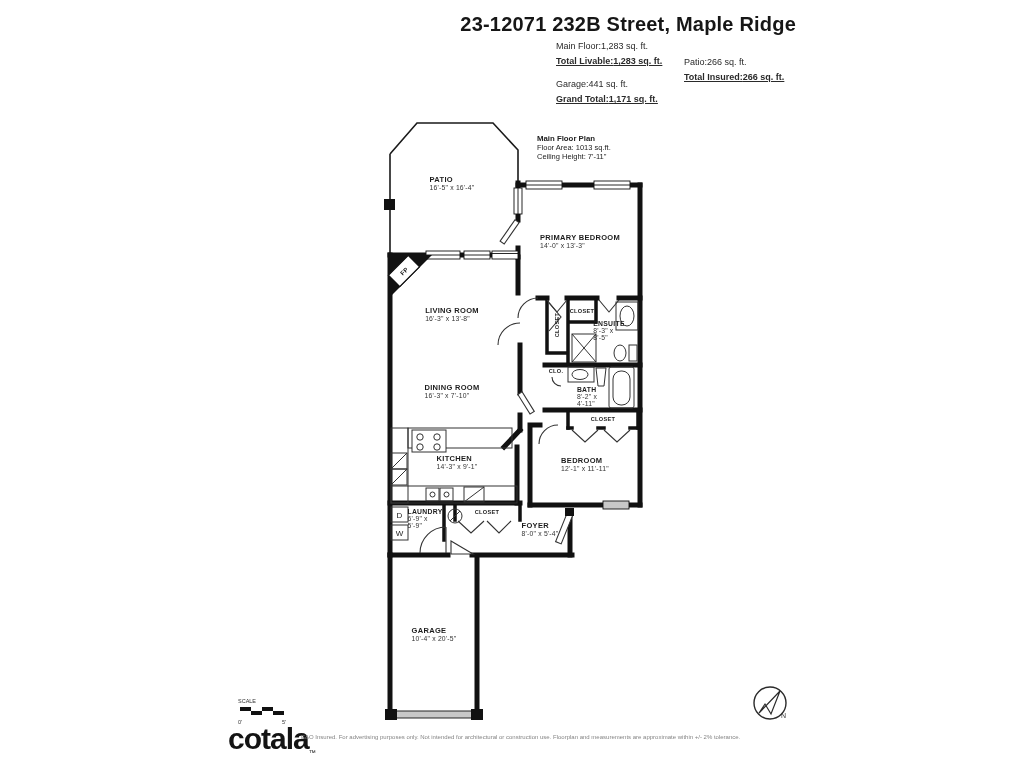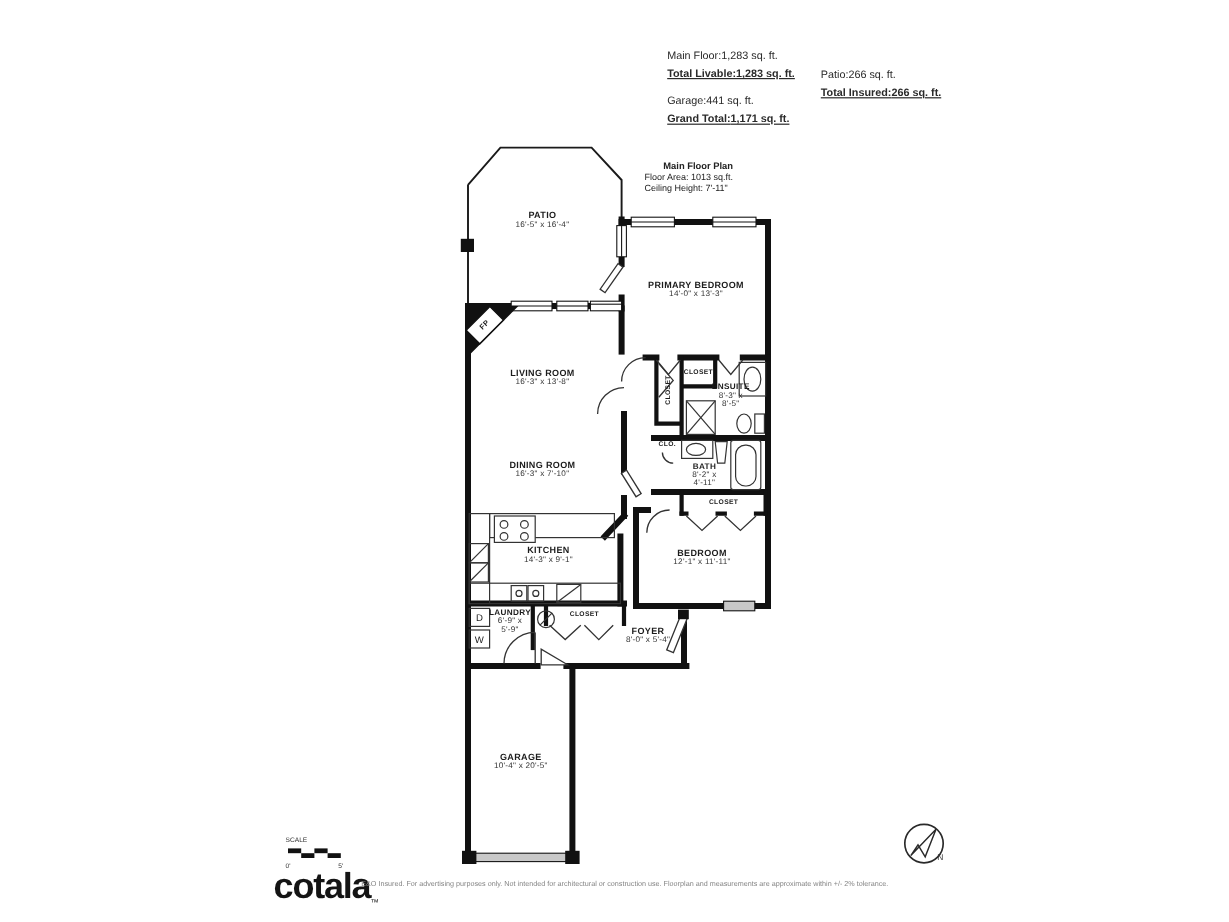--- a/index.html
+++ b/index.html
@@ -11,23 +11,23 @@
          white-space:nowrap;letter-spacing:.2px;color:#161616;}
   .stats{position:absolute;top:41px;left:556px;width:234px;font-size:9px;color:#2a2a2a;}
   .scol{position:absolute;top:0;}
   .scol.c1{left:0;width:118px;}
   .scol.c2{left:128px;width:106px;margin-top:16px;}
   .srow{display:flex;justify-content:flex-start;line-height:11px;margin-bottom:4px;}
   .srow.bold{font-weight:bold;text-decoration:underline;}
   .sgap{height:8px;}
   
   .plan-note{position:absolute;left:537px;top:134px;font-size:7.5px;line-height:9px;color:#222;}
-  .plan-note .t{font-weight:bold;font-size:7.8px;text-align:right;}
-  
-  .room-label{position:absolute;transform:translate(-50%,-50%);text-align:center;white-space:nowrap;}
+  .plan-note .t{font-weight:bold;font-size:7.8px;}
+  
+  .room-label{position:absolute;transform:translate(-50%,-50%);text-align:left;white-space:nowrap;}
   .room-name{font-weight:bold;font-size:7.5px;letter-spacing:.3px;color:#1c1c1c;}
   .room-dims{font-size:6.8px;color:#333;letter-spacing:.2px;}
   .mini{position:absolute;transform:translate(-50%,-50%);font-size:5.6px;font-weight:bold;
         color:#1c1c1c;letter-spacing:.3px;white-space:nowrap;}
   .mini.vert{transform:translate(-50%,-50%) rotate(-90deg);}
   .mini.diag{transform:translate(-50%,-50%) rotate(-45deg);font-size:6.2px;}
   .appl{position:absolute;transform:translate(-50%,-50%);font-size:8px;color:#222;}
   
   .scale-wrap{position:absolute;left:238px;top:698px;font-size:5.5px;color:#333;}
   .scale-ticks{position:absolute;left:238px;top:719px;width:48px;font-size:5.5px;color:#333;
@@ -178,20 +178,21 @@
       <rect x="262" y="707" width="11" height="4"></rect>
       <rect x="273" y="711" width="11" height="4"></rect>
     </g>
 
     <g fill="none" stroke="#2a2a2a" stroke-width="1.4">
       <circle cx="770" cy="703" r="16"></circle>
       <polygon points="759,713 780,691 771,714 765,704" fill="#fff" stroke-width="1.2"></polygon>
     </g>
   </svg>
 
+  <div class="title">23-12071 232B Street, Maple Ridge</div>
 
   <div class="stats">
     <div class="scol c1">
       <div class="srow">
         <span>Main Floor:</span>
         <span>1,283 sq. ft.</span>
       </div>
       <div class="srow bold">
         <span>Total Livable:</span>
         <span>1,283 sq. ft.</span>

